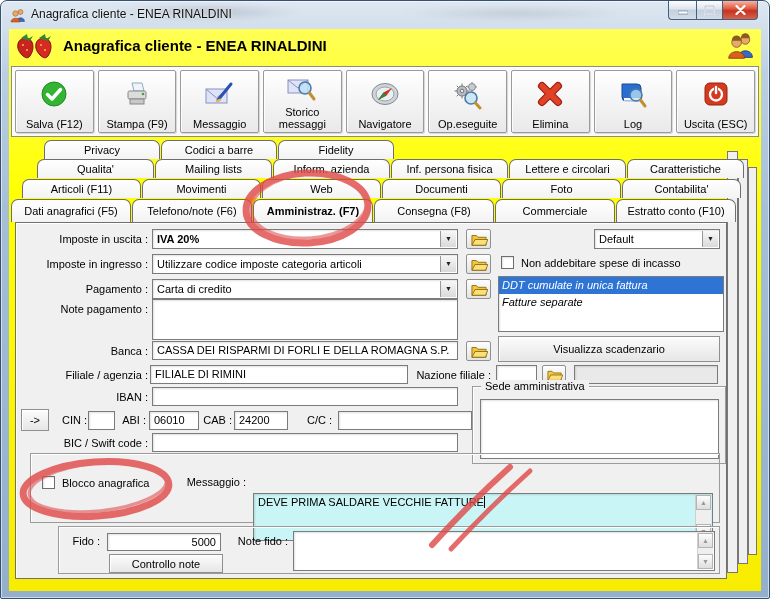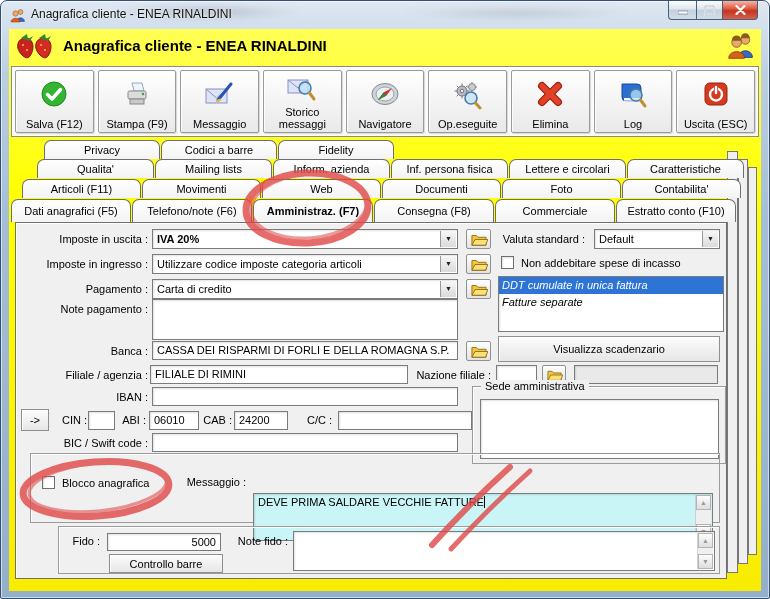--- a/index.html
+++ b/index.html
@@ -345,21 +345,20 @@
       <div class="lbl" style="left:95px;top:187px;width:35px;">ABI :</div>
       <div class="box" style="left:133px;top:188px;width:50px;height:19px;line-height:17px;">06010</div>
       <div class="lbl" style="left:180px;top:187px;width:36px;">CAB :</div>
       <div class="box" style="left:218px;top:188px;width:54px;height:19px;line-height:17px;">24200</div>
       <div class="lbl" style="left:280px;top:187px;width:36px;">C/C :</div>
       <div class="box" style="left:322px;top:188px;width:134px;height:19px;"></div>
 
       <div class="lbl" style="left:0;top:210px;width:132px;">BIC / Swift code :</div>
       <div class="box" style="left:136px;top:210px;width:306px;height:19px;"></div>
 
-      <div class="lbl" style="left:430px;top:6px;width:139px;">Valuta standard :</div>
       <div class="box dd" style="left:578px;top:6px;width:126px;height:20px;line-height:18px;">
         <span>Default</span>
         <span class="dd-arrow">▼</span>
       </div>
       <div class="cb" style="left:485px;top:33px;"></div>
       <div class="cblabel" style="left:505px;top:34px;">Non addebitare spese di incasso</div>
 
       <div class="listbox" style="left:482px;top:53px;width:226px;height:56px;">
         <div class="li sel" id="li-sel" style="background: rgb(46, 116, 212);">DDT cumulate in unica fattura</div>
         <div class="li">Fatture separate</div>
@@ -380,21 +379,21 @@
           <span class="vscroll">
             <span class="sbtn">▲</span>
             <span class="sbtn">▼</span>
           </span>
         </div>
       </div>
 
       <div class="grp" style="left:42px;top:303px;width:662px;height:48px;">
         <div class="lbl" style="left:0;top:4px;width:41px;">Fido :</div>
         <div class="box" style="left:48px;top:6px;width:114px;height:18px;line-height:16px;text-align:right;">5000</div>
-        <div class="pushbtn" style="left:50px;top:27px;width:114px;height:19px;">Controllo barre</div>
+        <div class="pushbtn" style="left:50px;top:27px;width:114px;height:19px;">Controllo note</div>
         <div class="lbl" style="left:150px;top:4px;width:79px;">Note fido :</div>
         <div class="box" style="left:234px;top:4px;width:422px;height:40px;padding-right:20px;">
           <span></span>
           <span class="vscroll">
             <span class="sbtn">▲</span>
             <span class="sbtn">▼</span>
           </span>
         </div>
       </div>
 

